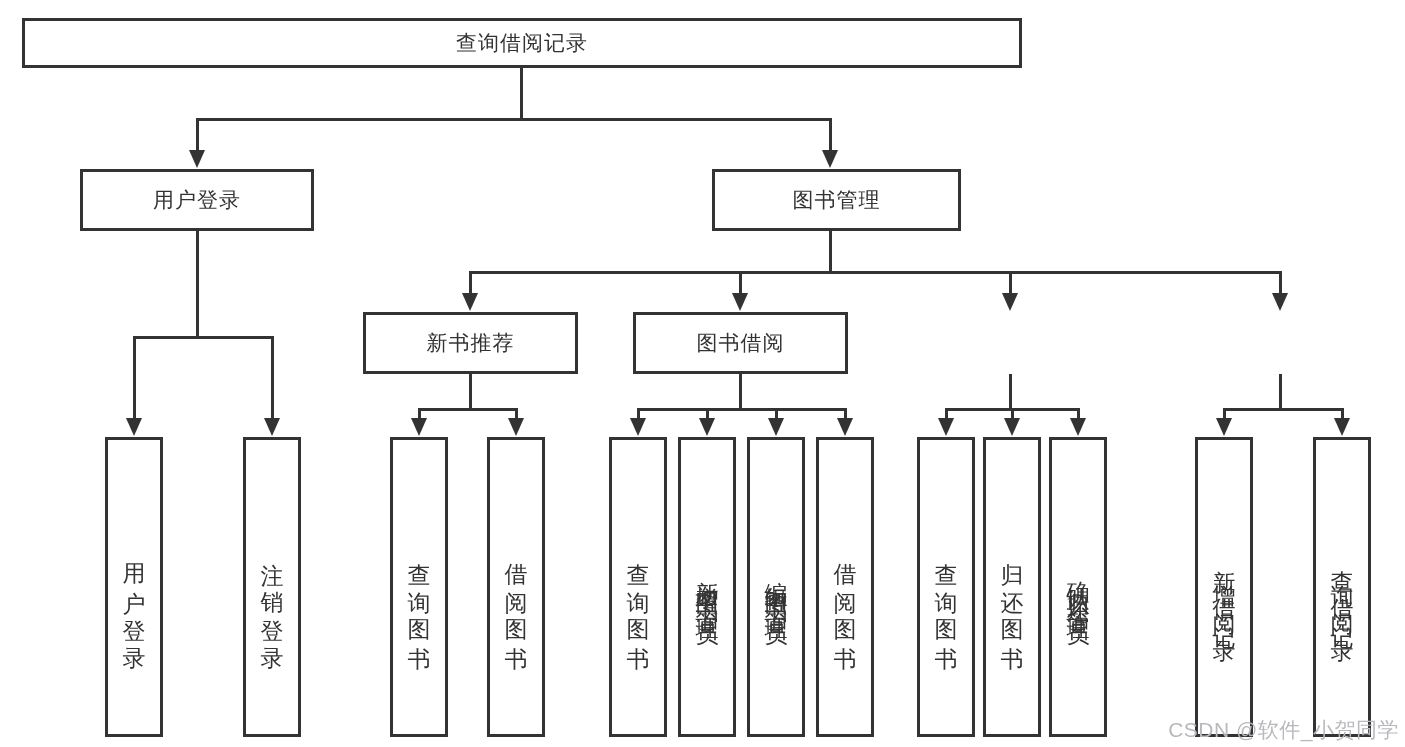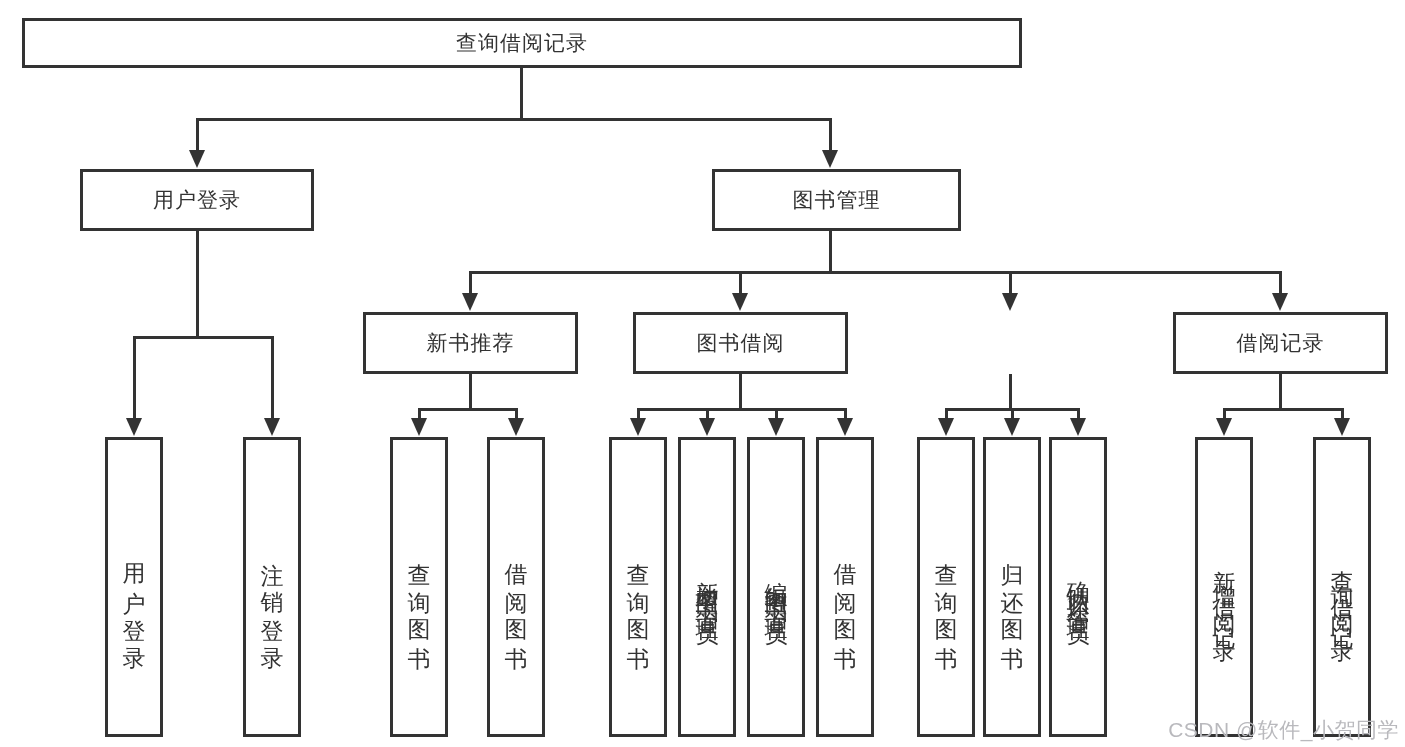--- a/index.html
+++ b/index.html
@@ -84,23 +84,20 @@
   <div class="box" id="n-mgmt">
     <span class="hlabel">图书管理</span>
   </div>
 
   <div class="box l3" id="n-newrec">
     <span class="hlabel">新书推荐</span>
   </div>
   <div class="box l3" id="n-borrow">
     <span class="hlabel">图书借阅</span>
   </div>
-  <div class="box l3" id="n-rec">
-    <span class="hlabel">借阅记录</span>
-  </div>
 
   <div class="box vbox" id="lf-a1">
     <span class="vtext ls-short">用户登录</span>
   </div>
   <div class="box vbox" id="lf-a2">
     <span class="vtext ls-short">注销登录</span>
   </div>
 
   <div class="box vbox" id="lf-b1">
     <span class="vtext ls-short">查询图书</span>

